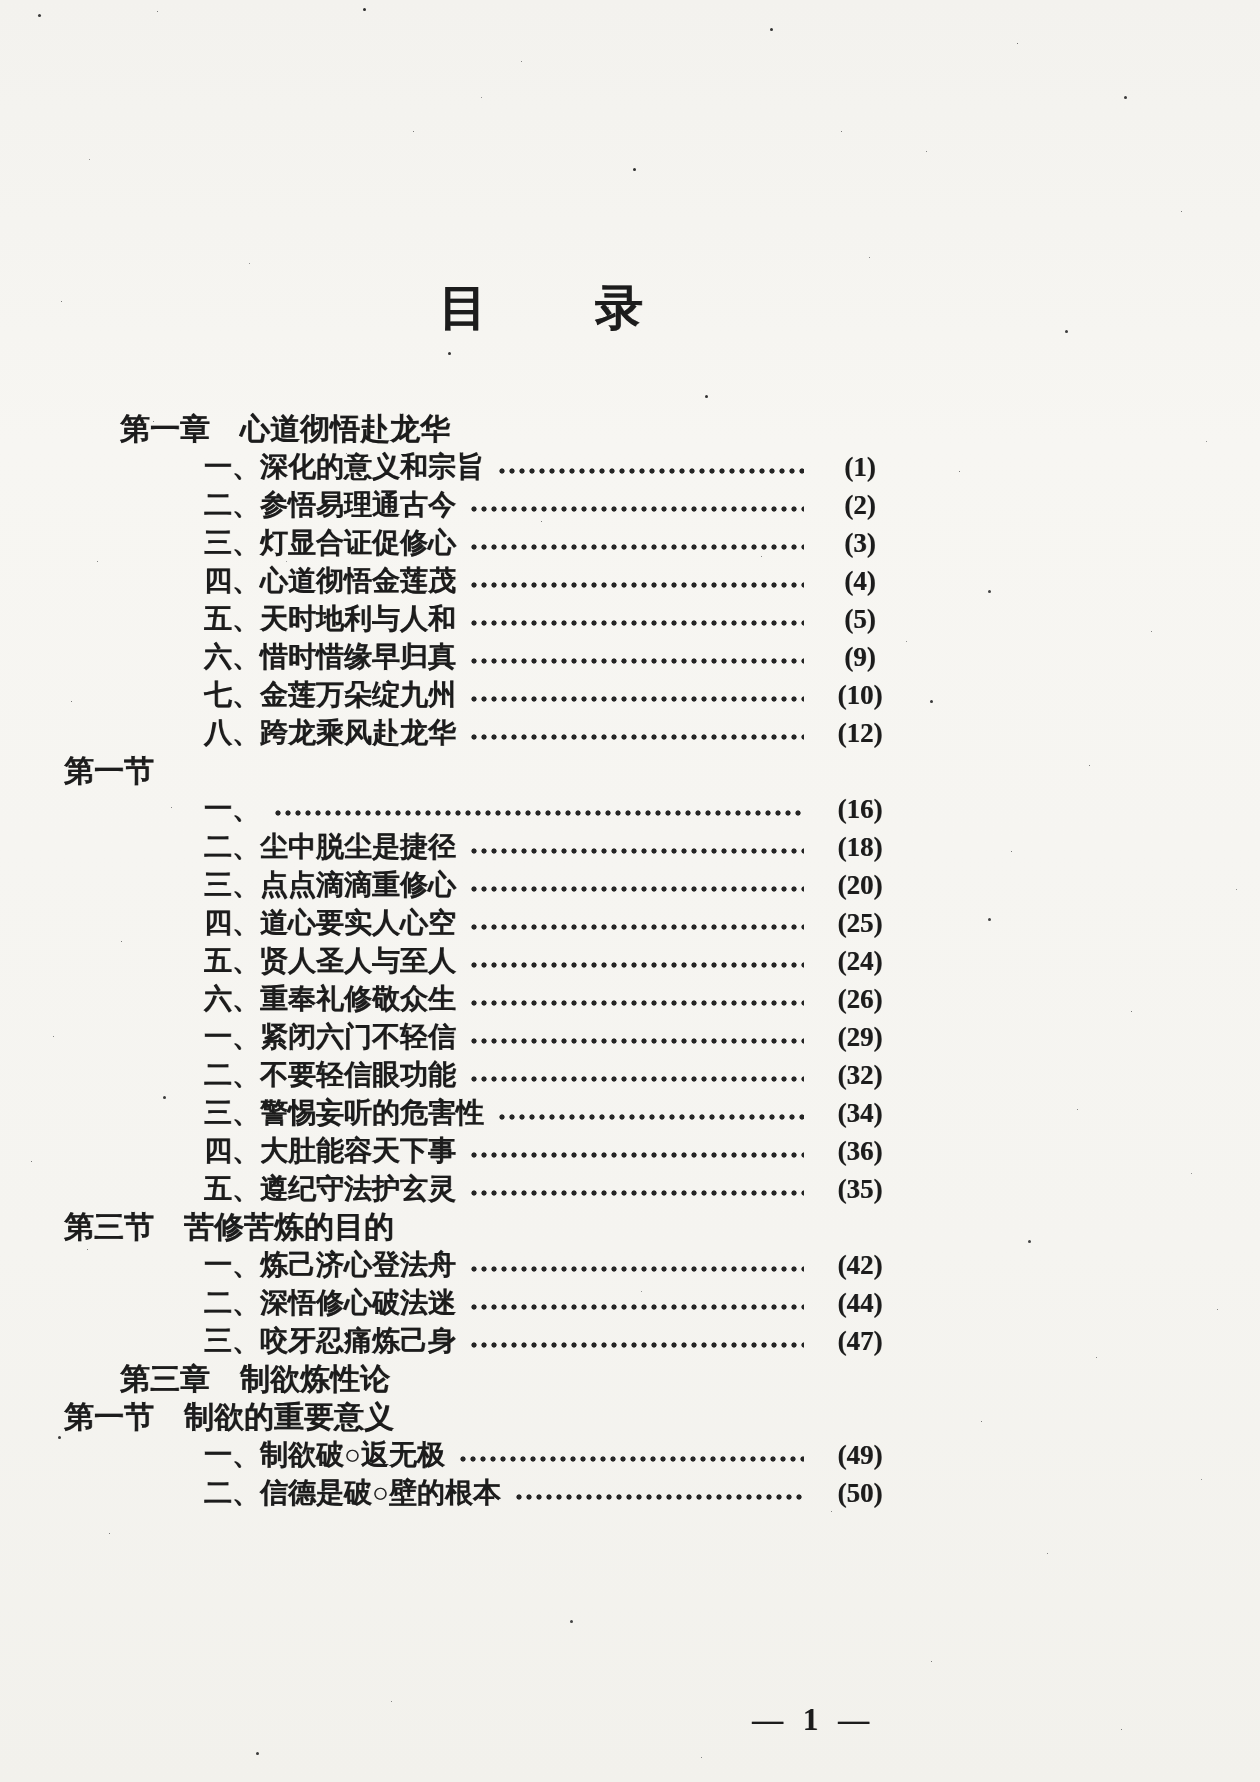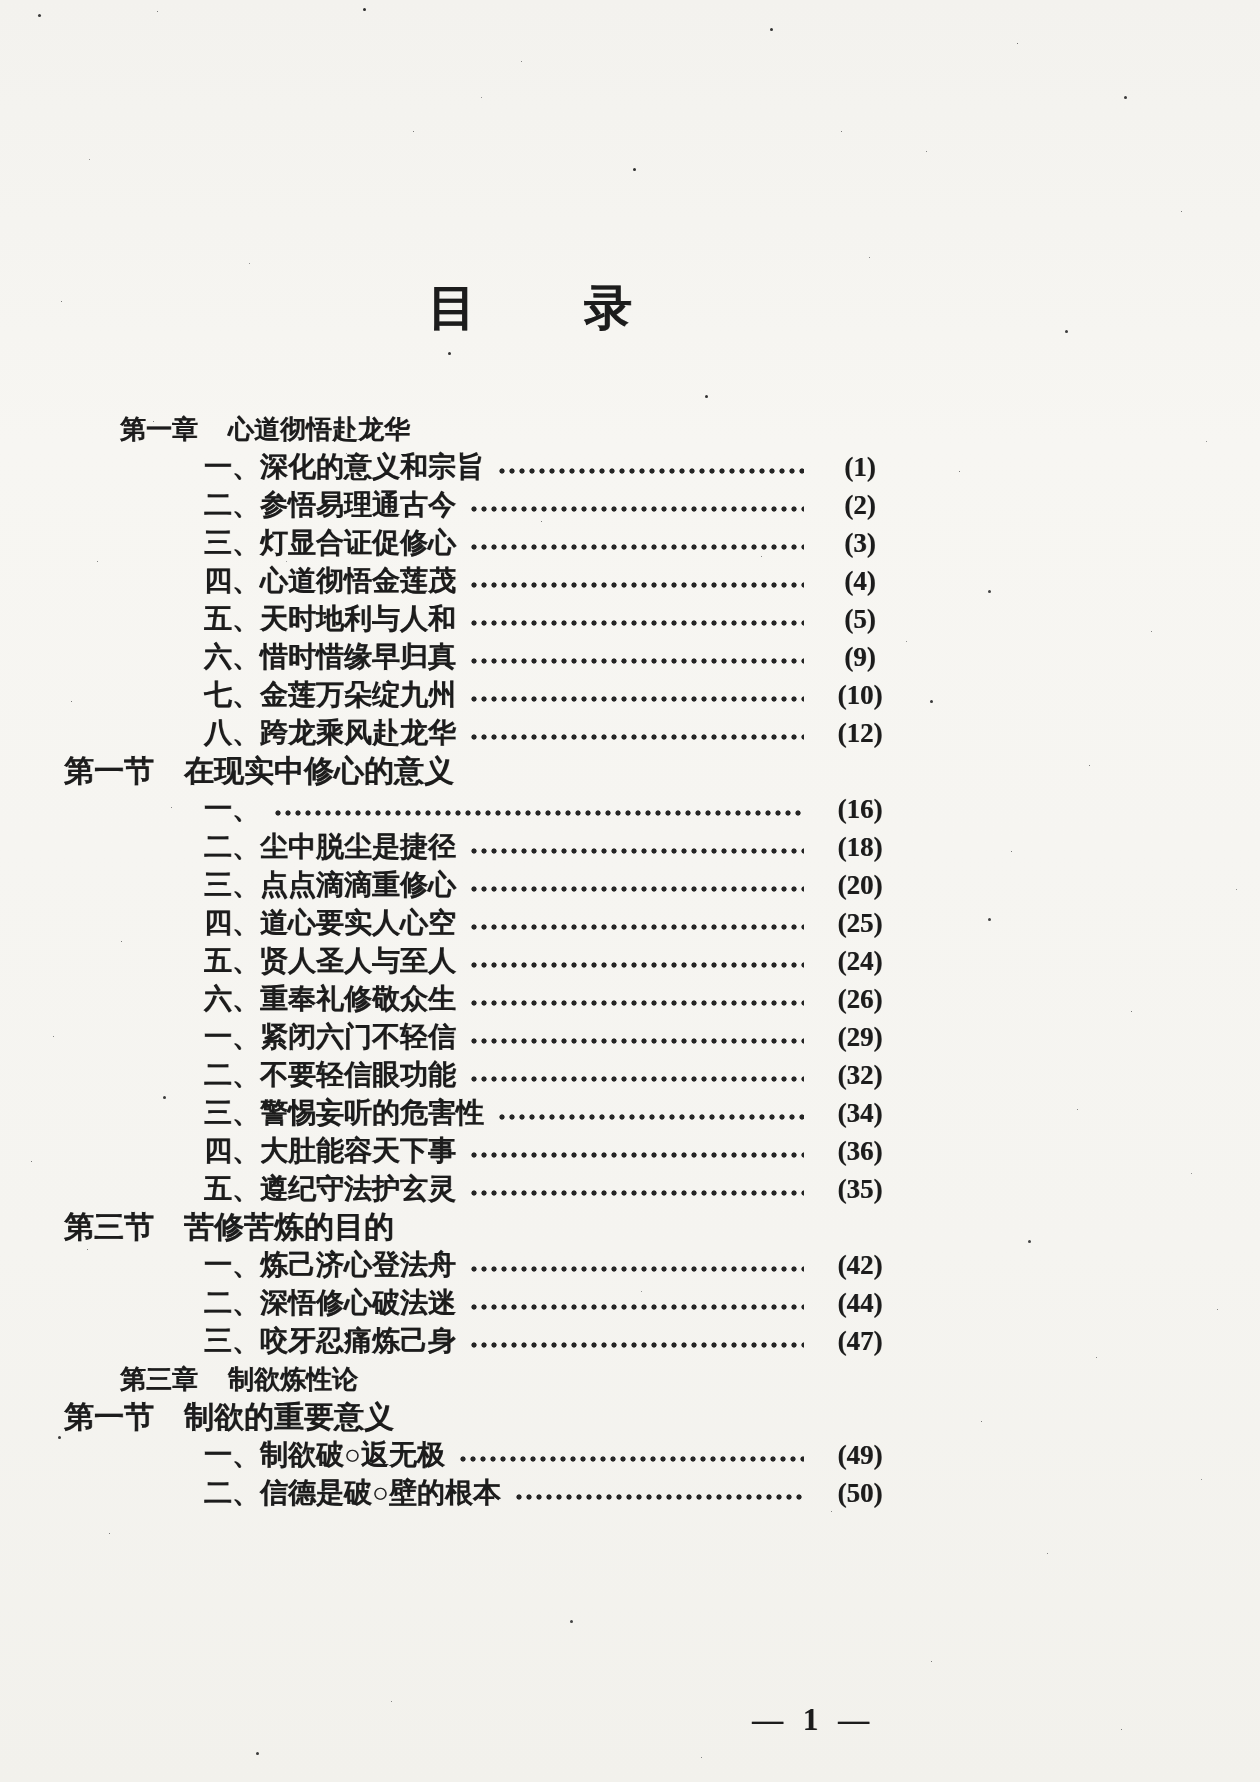--- a/index.html
+++ b/index.html
@@ -47,21 +47,21 @@
       980px 1420px 0 -1px #555, 1200px 1478px 0 -1px #777, 108px 1532px 0 -1px #555,
       1046px 1552px 0 -1px #666, 570px 1620px 0 0 #444, 930px 1660px 0 -1px #555,
       390px 1700px 0 -1px #666, 1120px 1728px 0 -1px #555, 256px 1752px 0 0 #3a3a3a,
       700px 1756px 0 -1px #666, 480px 96px 0 -1px #777, 840px 130px 0 -1px #555,
       285px 560px 0 -1px #888, 760px 555px 0 -1px #666, 905px 640px 0 -1px #777,
       330px 1180px 0 -1px #888, 640px 1290px 0 -1px #777, 830px 1510px 0 -1px #666;
   }
   .title {
     position: absolute;
     top: 276px;
-    left: 428px;
+    left: 439px;
     margin: 0;
     font-size: 48px;
     font-weight: 700;
     letter-spacing: 4px;
     white-space: pre;
     text-shadow: 0.5px 0.4px 0 rgba(20,20,20,0.6);
   }
   .toc {
     position: absolute;
     top: 410px;
@@ -70,21 +70,21 @@
   }
   .row {
     display: flex;
     align-items: center;
     height: 38px;
     white-space: nowrap;
     text-shadow: 0.4px 0.3px 0 rgba(20,20,20,0.55);
   }
   .row.chapter {
     padding-left: 120px;
-    font-size: 26px;
+    font-size: 30px;
     font-weight: 700;
   }
   .row.section {
     padding-left: 64px;
     font-size: 30px;
     font-weight: 700;
   }
   .row.item {
     padding-left: 204px;
     padding-right: 352px;
@@ -174,21 +174,20 @@
         <span class="pg">(10)</span>
       </div>
       <div class="row item">
         <span class="num">八、</span>
         <span class="t">跨龙乘风赴龙华</span>
         <span class="leader"></span>
         <span class="pg">(12)</span>
       </div>
       <div class="row section">
         <span class="lbl">第一节</span>
-        <span class="t">在现实中修心的意义</span>
       </div>
       <div class="row item">
         <span class="num">一、</span>
         <span class="leader"></span>
         <span class="pg">(16)</span>
       </div>
       <div class="row item">
         <span class="num">二、</span>
         <span class="t">尘中脱尘是捷径</span>
         <span class="leader"></span>

